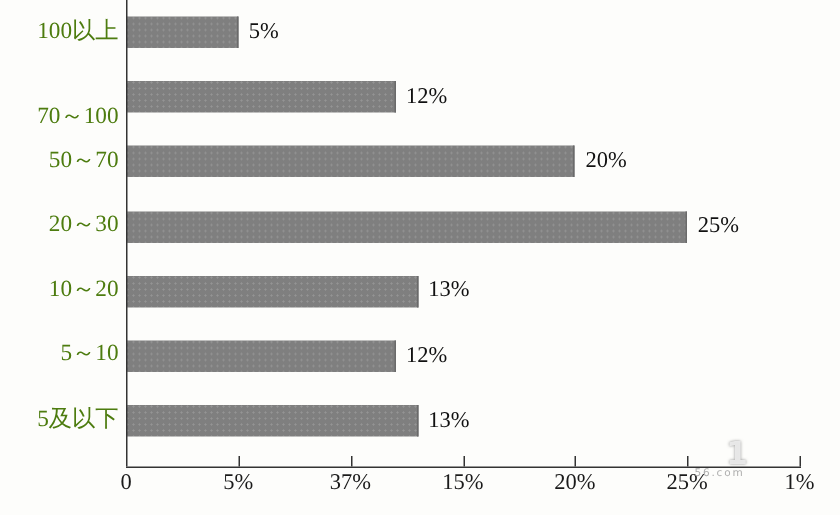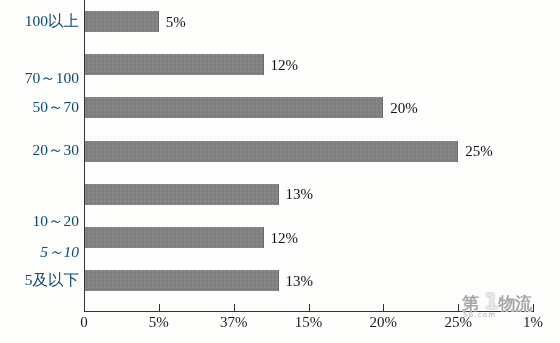--- a/index.html
+++ b/index.html
@@ -64,21 +64,21 @@
     white-space: nowrap;
     transform: translateX(-50%);
     letter-spacing: 0px;
   }
   .cat-label-wrap {
     position: absolute;
     left: 0px;
     width: 79px;
     text-align: right;
     font-size: 15.5px;
-    color: #0c4a6e;
+    color: #4d7c0f;
     white-space: nowrap;
     line-height: 1;
   }
 
   
   .bar-row {
     position: absolute;
     left: 0;
     width: 100%;
     height: 21px;
@@ -151,22 +151,22 @@
 </head>
 <body>
 
 <div id="chart-root">
 
   <div id="cat-labels">
       <div class="cat-label-wrap" style="top: 12.5px;">100以上</div>
       <div class="cat-label-wrap" style="top: 70px;">70～100</div>
       <div class="cat-label-wrap" style="top: 98.9px;">50～70</div>
       <div class="cat-label-wrap" style="top: 142.1px;">20～30</div>
-      <div class="cat-label-wrap" style="top: 185.3px; margin-top: 28px;">10～20</div>
-      <div class="cat-label-wrap" style="top: 244px; font-style: italic;">5～10</div>
+      <div class="cat-label-wrap" style="top: 185.3px;">10～20</div>
+      <div class="cat-label-wrap" style="top: 228px;">5～10</div>
       <div class="cat-label-wrap" style="top: 271.7px;">5及以下</div>
     </div>
 
   <div class="plot-area" id="bars-layer">
       <div class="bar-row" style="top: 11px;">
         <div class="bar" title="100以上: 5%" style="width: 74.8333px;"></div>
         <span class="bar-value" style="left: 74.8333px;">5%</span>
       </div>
       <div class="bar-row" style="top: 54.2px;">
         <div class="bar" title="70～100: 12%" style="width: 179.6px;"></div>
@@ -207,18 +207,17 @@
       <div class="tick-label" style="left: 308.5px;">15%</div>
       <div class="tick-mark" style="left: 383.333px;"></div>
       <div class="tick-label" style="left: 383.333px;">20%</div>
       <div class="tick-mark" style="left: 458.167px;"></div>
       <div class="tick-label" style="left: 458.167px;">25%</div>
       <div class="tick-mark" style="left: 533px;"></div>
       <div class="tick-label" style="left: 533px;">1%</div>
     </div>
 
   <div class="watermark">
-    <span class="wm-text"><span>第</span><span style="display:inline-block;width:20px"></span><span>物流</span></span>
     <span class="wm-num">1</span>
     <span class="wm-url">56.com</span>
   </div>
 
 </div>
 
 </body></html>

